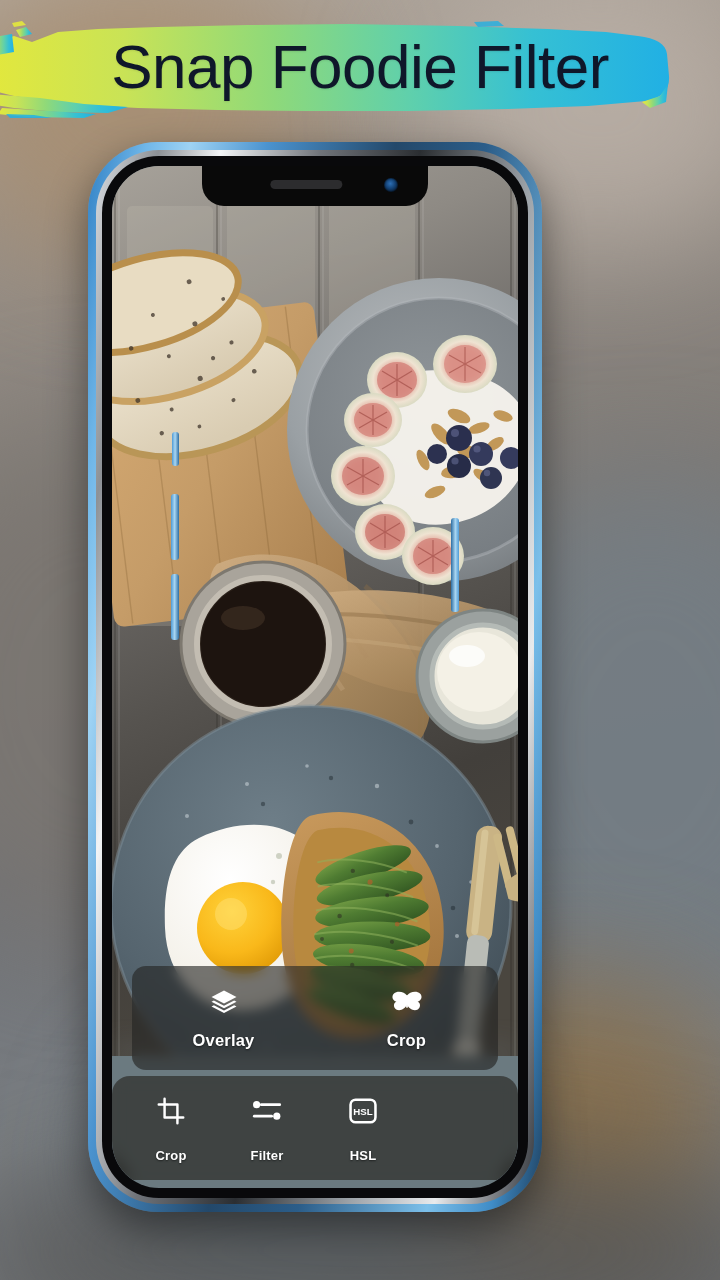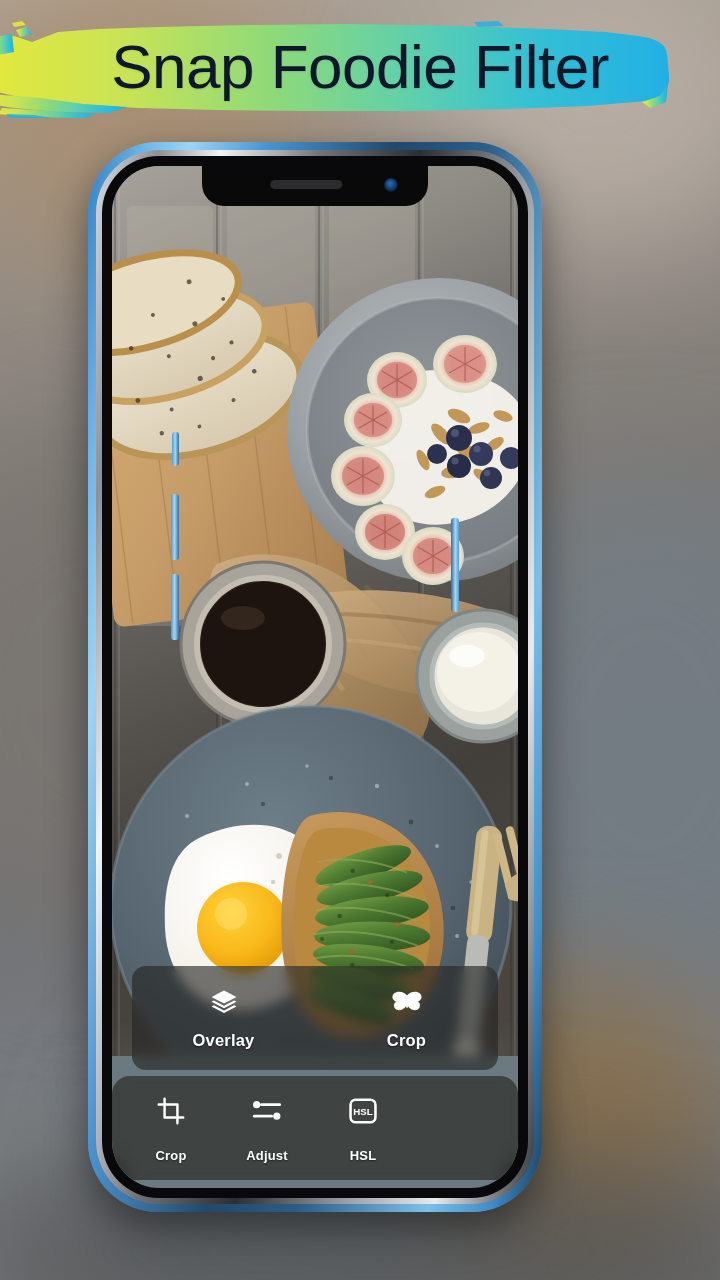--- a/index.html
+++ b/index.html
@@ -586,21 +586,21 @@
 
       <div class="tool">
         <span class="ic">
           <svg width="30" height="28" viewBox="0 0 26 22" fill="none" stroke="#fff" stroke-width="2.4" stroke-linecap="round">
             <path d="M8 5.5 H24"></path>
             <path d="M2 15.5 H17"></path>
             <circle cx="4" cy="5.5" r="3.1" fill="#fff" stroke="none"></circle>
             <circle cx="21.5" cy="15.5" r="3.1" fill="#fff" stroke="none"></circle>
           </svg>
         </span>
-        <span class="lb">Adjust</span>
+        <span class="lb">Filter</span>
       </div>
 
       <div class="tool">
         <span class="ic">
           <svg width="30" height="28" viewBox="0 0 26 24">
             <rect x="2.2" y="2.2" width="21.6" height="19.6" rx="4.4" fill="none" stroke="#fff" stroke-width="2.2"></rect>
             <text x="13" y="15.6" text-anchor="middle" fill="#fff" font-family="Liberation Sans, sans-serif" font-size="8.4" font-weight="700">HSL</text>
           </svg>
         </span>
         <span class="lb">HSL</span>

